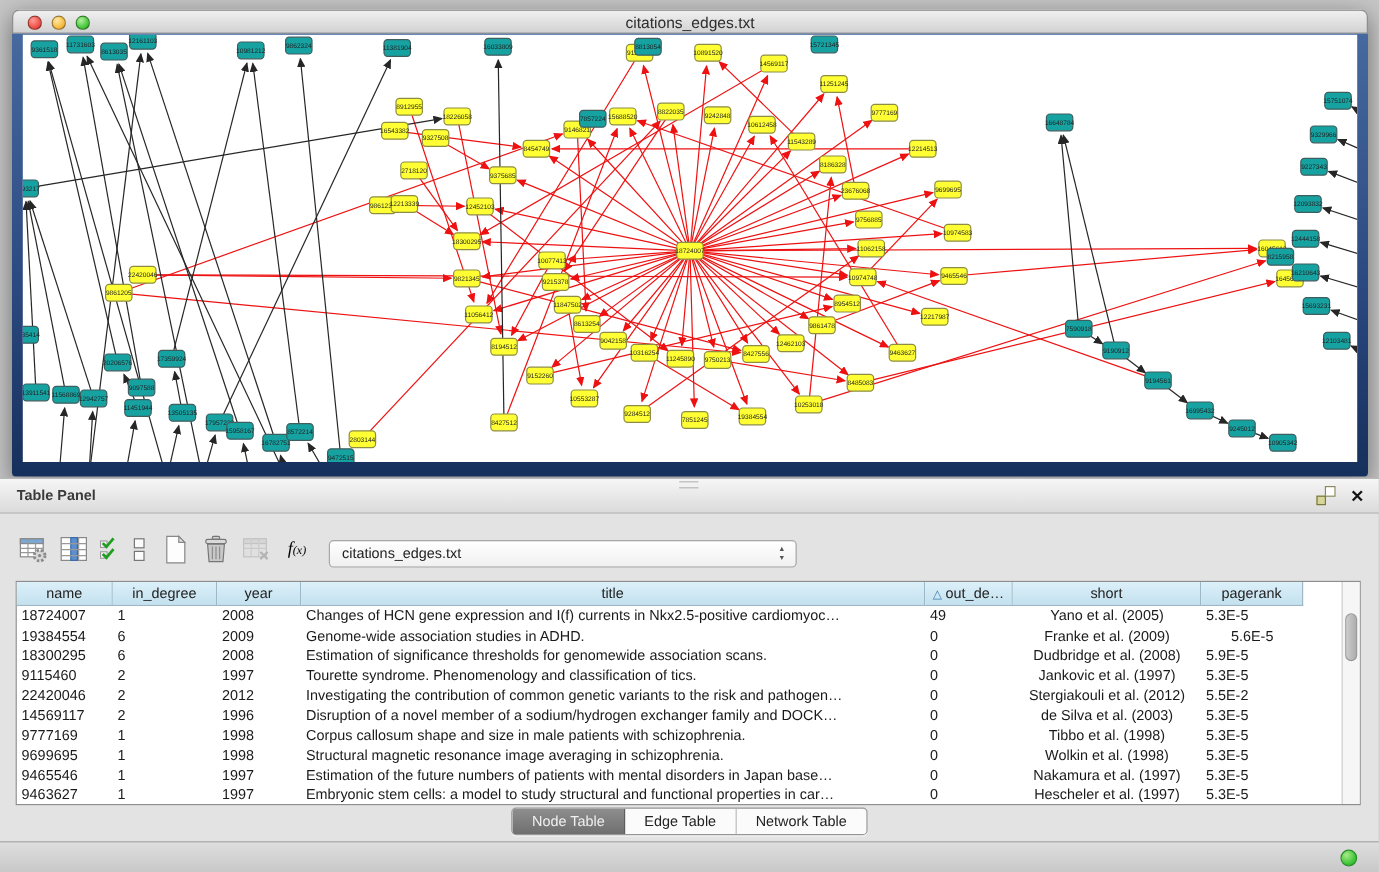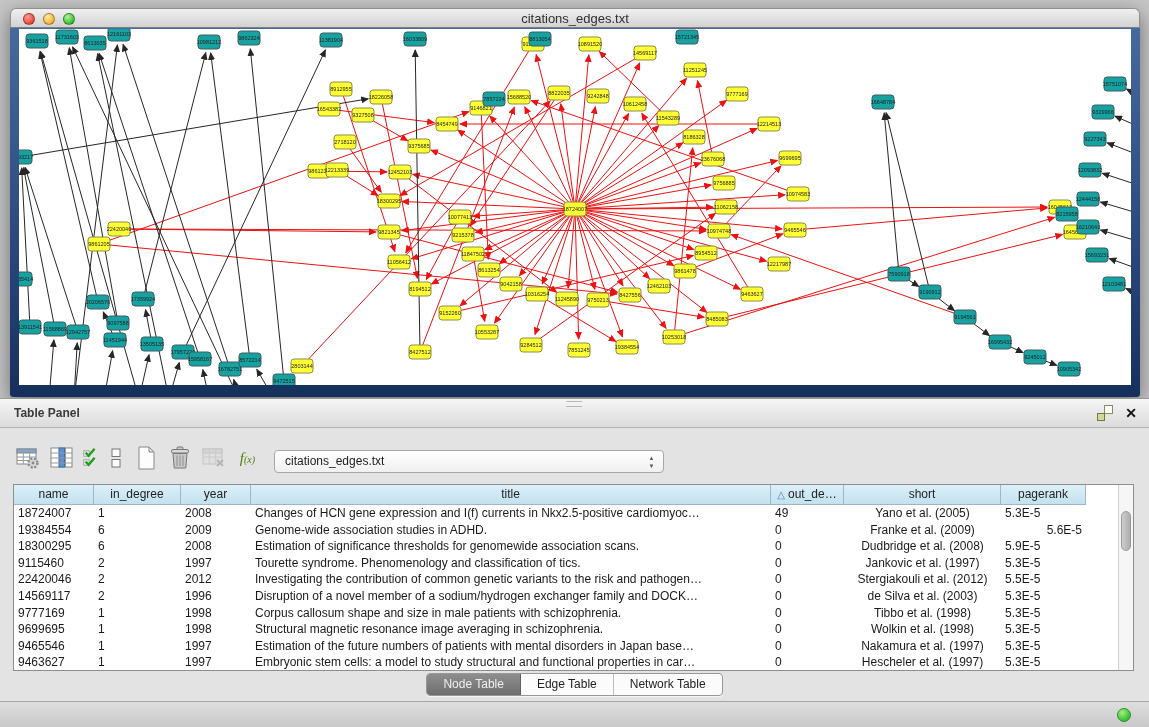--- a/index.html
+++ b/index.html
@@ -41,21 +41,21 @@
   .float-btn { position:absolute; right:36px; top:6px; width:16px; height:16px; cursor:default; }
   .float-btn .sq-back { position:absolute; right:0; top:0; width:9px; height:9px; border:1px solid #8a8a5a; background:#ffffff; }
   .float-btn .sq-front { position:absolute; left:0; bottom:0; width:8px; height:8px; border:1px solid #77773f; background:#d6d69a; }
   .close-btn { position:absolute; right:10px; top:5px; width:16px; height:18px; font-size:14px; font-weight:bold; color:#111; text-align:center; line-height:18px; }
 
   
   .toolbar { position:absolute; left:14px; top:44px; height:30px; display:flex; align-items:center; gap:7px; }
   .tool-btn { width:27px; height:27px; display:flex; align-items:center; justify-content:center; }
   .tool-btn.narrow { width:18px; }
   .tool-btn.disabled { opacity:.42; filter:grayscale(1); }
-  .fx-label { font-family:"Liberation Serif", serif; font-style:italic; font-size:15px; color:#4d7c0f; }
+  .fx-label { font-family:"Liberation Serif", serif; font-style:italic; font-size:15px; color:#000000; }
   .fx-label small { font-size:10px; }
   .combo { position:absolute; left:274px; top:51px; width:390px; height:23px;
     background:linear-gradient(#ffffff,#f0f0f0); border:1px solid #a8a8a8; border-radius:4px;
     font-size:12px; color:#1c1c1c; line-height:21px; padding-left:10px; }
   .combo .stepper { position:absolute; right:7px; top:3px; width:9px; text-align:center;
     font-size:6px; line-height:8px; color:#555; letter-spacing:0; }
 
   
   .data-table { position:absolute; left:13px; top:85px; width:1121px; height:187px; background:#ffffff; border:1px solid #8e8e8e; }
   .thead { display:flex; height:20px; }
@@ -763,21 +763,21 @@
             <div class="td" style="width: 157px; text-align: center;">Yano et al. (2005)</div>
             <div class="td" style="width: 85px; text-align: left;">5.3E-5</div>
           </div>
           <div class="tr">
             <div class="td" style="width: 80px; text-align: left;">19384554</div>
             <div class="td" style="width: 87px; text-align: left;">6</div>
             <div class="td" style="width: 70px; text-align: left;">2009</div>
             <div class="td" style="width: 520px; text-align: left;">Genome-wide association studies in ADHD.</div>
             <div class="td" style="width: 73px; text-align: left;">0</div>
             <div class="td" style="width: 157px; text-align: center;">Franke et al. (2009)</div>
-            <div class="td" style="width: 85px; text-align: right;">5.6E-5</div>
+            <div class="td" style="width: 85px; text-align: center;">5.6E-5</div>
           </div>
           <div class="tr">
             <div class="td" style="width: 80px; text-align: left;">18300295</div>
             <div class="td" style="width: 87px; text-align: left;">6</div>
             <div class="td" style="width: 70px; text-align: left;">2008</div>
             <div class="td" style="width: 520px; text-align: left;">Estimation of significance thresholds for genomewide association scans.</div>
             <div class="td" style="width: 73px; text-align: left;">0</div>
             <div class="td" style="width: 157px; text-align: center;">Dudbridge et al. (2008)</div>
             <div class="td" style="width: 85px; text-align: left;">5.9E-5</div>
           </div>
@@ -790,21 +790,21 @@
             <div class="td" style="width: 157px; text-align: center;">Jankovic et al. (1997)</div>
             <div class="td" style="width: 85px; text-align: left;">5.3E-5</div>
           </div>
           <div class="tr">
             <div class="td" style="width: 80px; text-align: left;">22420046</div>
             <div class="td" style="width: 87px; text-align: left;">2</div>
             <div class="td" style="width: 70px; text-align: left;">2012</div>
             <div class="td" style="width: 520px; text-align: left;">Investigating the contribution of common genetic variants to the risk and pathogen…</div>
             <div class="td" style="width: 73px; text-align: left;">0</div>
             <div class="td" style="width: 157px; text-align: center;">Stergiakouli et al. (2012)</div>
-            <div class="td" style="width: 85px; text-align: left;">5.5E-5</div>
+            <div class="td" style="width: 85px; text-align: left;">5.5E-2</div>
           </div>
           <div class="tr">
             <div class="td" style="width: 80px; text-align: left;">14569117</div>
             <div class="td" style="width: 87px; text-align: left;">2</div>
             <div class="td" style="width: 70px; text-align: left;">1996</div>
             <div class="td" style="width: 520px; text-align: left;">Disruption of a novel member of a sodium/hydrogen exchanger family and DOCK…</div>
             <div class="td" style="width: 73px; text-align: left;">0</div>
             <div class="td" style="width: 157px; text-align: center;">de Silva et al. (2003)</div>
             <div class="td" style="width: 85px; text-align: left;">5.3E-5</div>
           </div>

